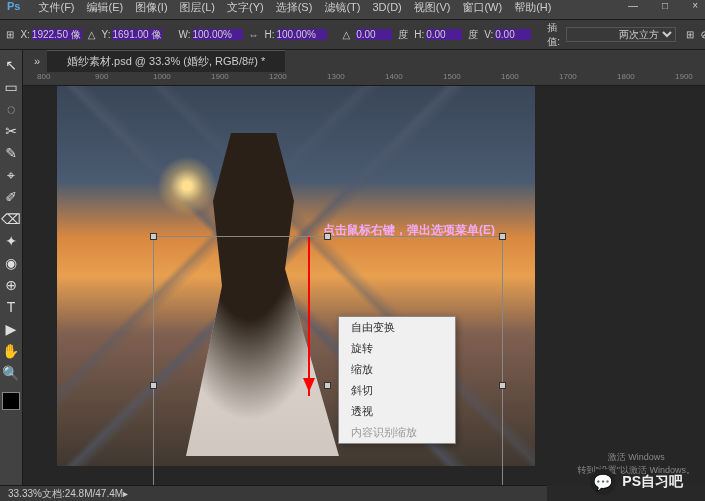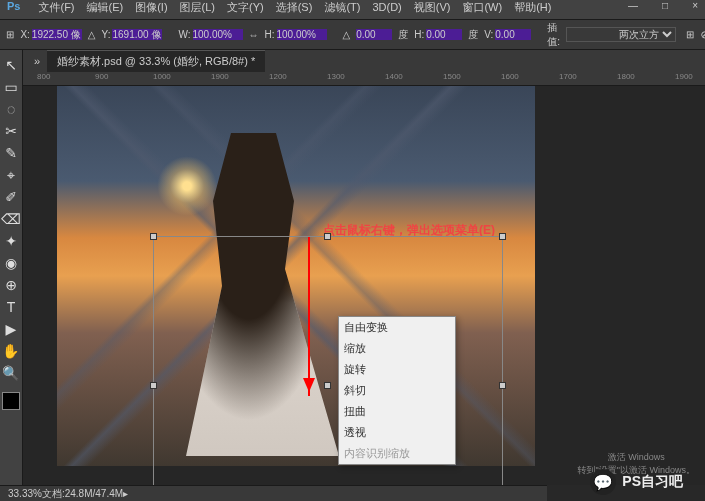--- a/index.html
+++ b/index.html
@@ -12,43 +12,43 @@
 .optbar input { background: #4c1d95; border: none; color: #ccc; width: 50px; font-size: 10px; }
 .optbar .sep { width: 1px; height: 18px; background: #555; margin: 0 2px; }
 .optbar select { background: #393939; border: 1px solid #555; color: #ccc; font-size: 10px; padding-left: 48px; }
 .body { display: flex; height: 435px; }
 .toolbox { width: 30px; background: #424242; display: flex; flex-direction: column; align-items: center; padding: 4px 0; gap: 4px; border-right: 1px solid #1a1a1a; }
 .toolbox .tool { width: 22px; height: 22px; display: flex; align-items: center; justify-content: center; color: #ddd; font-size: 14px; }
 .toolbox .swatch { width: 18px; height: 18px; background: #000; border: 1px solid #888; margin-top: 4px; position: relative; }
 .toolbox .swatch::after { content: ""; position: absolute; top: 6px; left: 6px; width: 18px; height: 18px; background: #fff; border: 1px solid #888; z-index: -1; }
 .canvas-area { flex: 1; background: #262626; display: flex; flex-direction: column; }
 .tabbar { background: #393939; height: 22px; display: flex; align-items: center; padding-left: 24px; font-size: 11px; }
-.tabbar .tab { background: #262626; padding: 3px 10px; border-top: 1px solid #555; }
+.tabbar .tab { background: #262626; padding: 3px 20px; border-top: 1px solid #555; }
 .ruler-h { height: 14px; background: #393939; border-bottom: 1px solid #1a1a1a; display: flex; font-size: 8px; color: #888; padding-left: 14px; overflow: hidden; }
 .ruler-h span { width: 58px; flex-shrink: 0; }
 .canvas-wrap { flex: 1; position: relative; overflow: hidden; }
 .photo { position: absolute; left: 34px; top: 0; width: 478px; height: 380px; background: linear-gradient(180deg, #3a4658 0%, #4a5a70 25%, #d88840 40%, #e8a050 50%, #806050 65%, #403830 100%); }
 .pyramid { position: absolute; inset: 0; background:
   linear-gradient(135deg, transparent 45%, rgba(80,90,110,0.6) 46%, transparent 48%),
   linear-gradient(45deg, transparent 45%, rgba(80,90,110,0.6) 46%, transparent 48%),
   linear-gradient(135deg, transparent 35%, rgba(80,90,110,0.4) 36%, transparent 38%),
   linear-gradient(45deg, transparent 55%, rgba(80,90,110,0.4) 56%, transparent 58%);
 }
 .couple { position: absolute; left: 120px; top: 30px; width: 180px; height: 340px; background: radial-gradient(ellipse at 40% 30%, #2a2018 30%, transparent 60%), linear-gradient(180deg, transparent 50%, #e0d8d0 55%, #d0c8c0 100%); clip-path: polygon(30% 5%, 55% 5%, 65% 25%, 60% 45%, 90% 100%, 5% 100%, 25% 50%, 20% 25%); }
 .sunflare { position: absolute; left: 100px; top: 70px; width: 60px; height: 60px; background: radial-gradient(circle, #ffe090 10%, rgba(255,200,100,0.4) 40%, transparent 70%); }
 .transform-box { position: absolute; left: 130px; top: 150px; width: 350px; height: 300px; border: 1px solid #888; }
 .handle { position: absolute; width: 7px; height: 7px; background: #ccc; border: 1px solid #333; }
 .handle.tl { top: -4px; left: -4px; } .handle.tc { top: -4px; left: 50%; margin-left: -4px; }
 .handle.tr { top: -4px; right: -4px; } .handle.ml { top: 50%; left: -4px; margin-top: -4px; }
 .handle.mc { top: 50%; left: 50%; margin: -4px 0 0 -4px; } .handle.mr { top: 50%; right: -4px; margin-top: -4px; }
 .arrow { position: absolute; left: 285px; top: 150px; width: 2px; height: 160px; background: #f00; }
 .arrow::after { content: ""; position: absolute; bottom: -2px; left: -5px; border: 6px solid transparent; border-top: 14px solid #f00; }
-.red-text { position: absolute; left: 300px; top: 136px; color: #ef4444; font-size: 12px; font-weight: bold; }
+.red-text { position: absolute; left: 300px; top: 136px; color: #f0abfc; font-size: 12px; font-weight: bold; }
 .ctx-menu { position: absolute; left: 315px; top: 230px; width: 118px; background: #f0f0f0; border: 1px solid #888; color: #333; font-size: 11px; box-shadow: 2px 2px 6px rgba(0,0,0,0.3); }
-.ctx-menu .mi { padding: 3px 5px; }
+.ctx-menu .mi { padding: 3px 12px; }
 .ctx-menu .mi.dis { color: #999; }
 .ctx-menu .mi.hl { background: #4a90d9; color: #fff; outline: 2px solid #e02020; outline-offset: -1px; }
 .statusbar { position: absolute; bottom: 0; left: 0; right: 158px; height: 16px; background: #393939; display: flex; align-items: center; padding: 0 8px; font-size: 10px; border-top: 1px solid #1a1a1a; }
 .watermark { position: absolute; right: 10px; bottom: 24px; color: #888; font-size: 9px; text-align: center; }
 .wm-badge { position: absolute; right: 22px; bottom: 6px; display: flex; align-items: center; gap: 6px; color: #eee; font-size: 14px; font-weight: bold; }
 .wm-badge .circ { width: 26px; height: 26px; border-radius: 50%; background: #222; display: flex; align-items: center; justify-content: center; font-size: 16px; }
 </style>
 </head>
 <body>
 
@@ -158,24 +158,23 @@
         <div class="handle tl"></div>
         <div class="handle tc"></div>
         <div class="handle tr"></div>
         <div class="handle ml"></div>
         <div class="handle mc"></div>
         <div class="handle mr"></div>
 
       </div>
       <div class="ctx-menu" id="ctx">
           <div class="mi">自由变换</div>
+          <div class="mi">旋转</div>
           <div class="mi">缩放</div>
-          <div class="mi">旋转</div>
           <div class="mi">斜切</div>
-          <div class="mi">扭曲</div>
           <div class="mi">透视</div>
           <div class="mi dis">内容识别缩放</div>
         </div>
     </div>
   </div>
 
 </div>
 
 <div class="statusbar">
   <span>33.33%</span>

